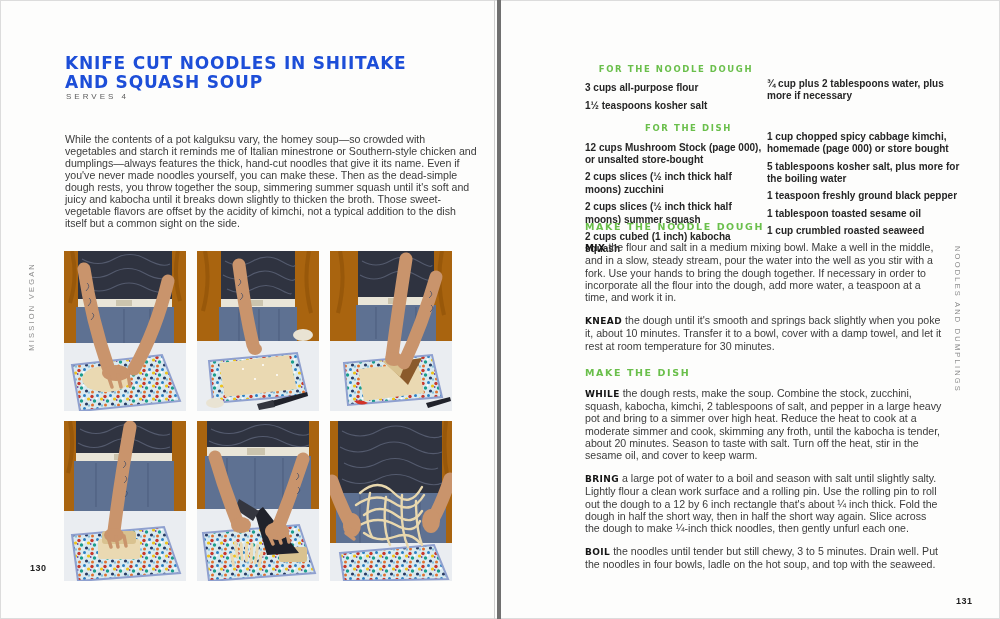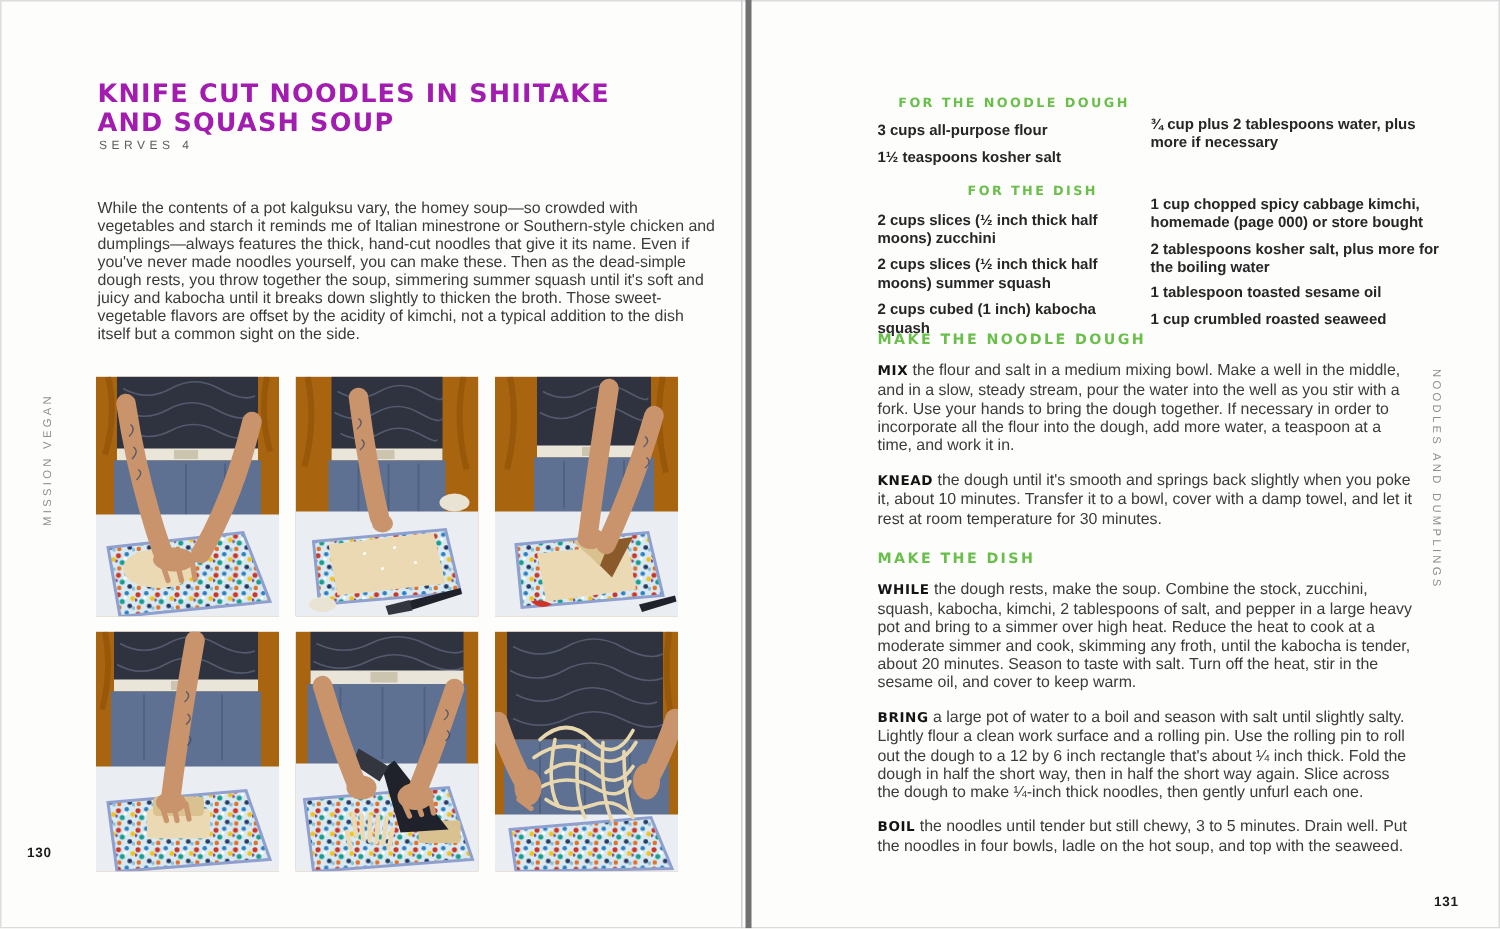--- a/index.html
+++ b/index.html
@@ -8,21 +8,21 @@
     font-family:"Liberation Sans", sans-serif;color:#2e2e2e;overflow:hidden;
     box-shadow:inset 0 0 0 1px #dcdcdc;
   }
   .gutter{position:absolute;left:497px;top:0;width:4px;height:619px;background:#707070;}
   .page-edge{position:absolute;left:494px;top:0;width:1px;height:619px;background:#cfcfcf;}
 
   
   .title{
     position:absolute;left:65px;top:43px;width:420px;
     font-family:"DejaVu Sans", sans-serif;font-weight:bold;
-    font-size:17px;line-height:19px;letter-spacing:0.8px;color:#a21caf;
+    font-size:17px;line-height:19px;letter-spacing:0.8px;color:#1d4ed8;
     text-transform:uppercase;
   }
   .serves{
     position:absolute;left:66px;top:92px;font-size:8px;letter-spacing:3px;
     color:#5c5c5c;text-transform:uppercase;text-align:center;
   }
   .intro{
     position:absolute;left:65px;top:122px;width:412px;
     font-size:10.6px;line-height:12.1px;color:#3b3b3b;
   }
@@ -37,21 +37,21 @@
   .spine-label{
     position:absolute;font-size:7.5px;letter-spacing:2.2px;color:#8d8d8d;
     text-transform:uppercase;white-space:nowrap;
   }
   .spine-left{left:27px;top:262px;writing-mode:vertical-rl;transform:rotate(180deg);}
   .spine-right{left:953px;top:246px;writing-mode:vertical-rl;}
   .pagenum{
     position:absolute;top:563px;font-size:9px;font-weight:bold;color:#1d1d1d;
     letter-spacing:0.5px;
   }
-  .pagenum-left{left:18px;}
+  .pagenum-left{left:30px;}
   .pagenum-right{left:956px;margin-top:33px;}
 
   
   .green-h{
     font-family:"DejaVu Sans", sans-serif;font-weight:bold;
     color:#6abf4b;letter-spacing:1.6px;text-transform:uppercase;
   }
   .ing-col{position:absolute;font-size:10px;line-height:12.4px;font-weight:bold;color:#262626;}
   .ing-col-1{left:585px;top:63px;width:182px;}
   .ing-col-2{left:767px;top:78px;width:202px;}
@@ -297,30 +297,32 @@
   <div class="page-edge"></div>
   <div class="gutter"></div>
 
   <div>
 
     <div class="ing-col ing-col-1">
       <h3 class="green-h">FOR THE NOODLE DOUGH</h3>
       <p class="ing-item">3 cups all-purpose flour</p>
       <p class="ing-item">1½ teaspoons kosher salt</p>
       <h3 class="green-h second">FOR THE DISH</h3>
+      <p class="ing-item">12 cups Mushroom Stock (page 000), or unsalted store-bought</p>
       <p class="ing-item">2 cups slices (½ inch thick half moons) zucchini</p>
       <p class="ing-item">2 cups slices (½ inch thick half moons) summer squash</p>
       <p class="ing-item">2 cups cubed (1 inch) kabocha squash</p>
     </div>
 
     <div class="ing-col ing-col-2">
       <p class="ing-item">¾ cup plus 2 tablespoons water, plus more if necessary</p>
       <div class="ing-gap"></div>
       <p class="ing-item">1 cup chopped spicy cabbage kimchi, homemade (page 000) or store bought</p>
-      <p class="ing-item">2 tablespoons kosher salt, plus more for the boiling water</p>
+      <p class="ing-item">5 tablespoons kosher salt, plus more for the boiling water</p>
+      <p class="ing-item">1 teaspoon freshly ground black pepper</p>
       <p class="ing-item">1 tablespoon toasted sesame oil</p>
       <p class="ing-item">1 cup crumbled roasted seaweed</p>
     </div>
 
     <div class="method">
       <h3 class="green-h">MAKE THE NOODLE DOUGH</h3>
       <p class="step"><span class="lead">MIX</span> <span>the flour and salt in a medium mixing bowl. Make a well in the middle, and in a slow, steady stream, pour the water into the well as you stir with a fork. Use your hands to bring the dough together. If necessary in order to incorporate all the flour into the dough, add more water, a teaspoon at a time, and work it in.</span></p>
       <p class="step"><span class="lead">KNEAD</span> <span>the dough until it's smooth and springs back slightly when you poke it, about 10 minutes. Transfer it to a bowl, cover with a damp towel, and let it rest at room temperature for 30 minutes.</span></p>
       <h3 class="green-h second">MAKE THE DISH</h3>
       <p class="step"><span class="lead">WHILE</span> <span>the dough rests, make the soup. Combine the stock, zucchini, squash, kabocha, kimchi, 2 tablespoons of salt, and pepper in a large heavy pot and bring to a simmer over high heat. Reduce the heat to cook at a moderate simmer and cook, skimming any froth, until the kabocha is tender, about 20 minutes. Season to taste with salt. Turn off the heat, stir in the sesame oil, and cover to keep warm.</span></p>

